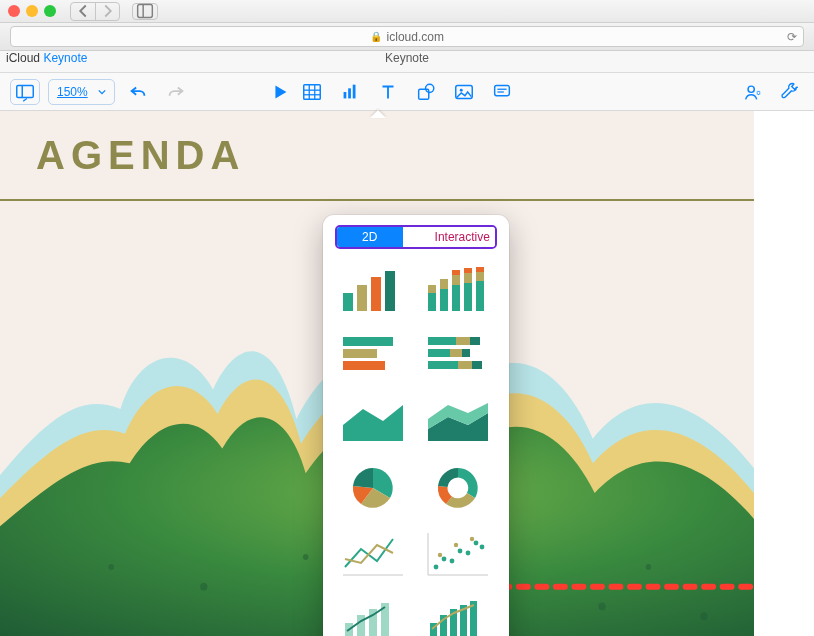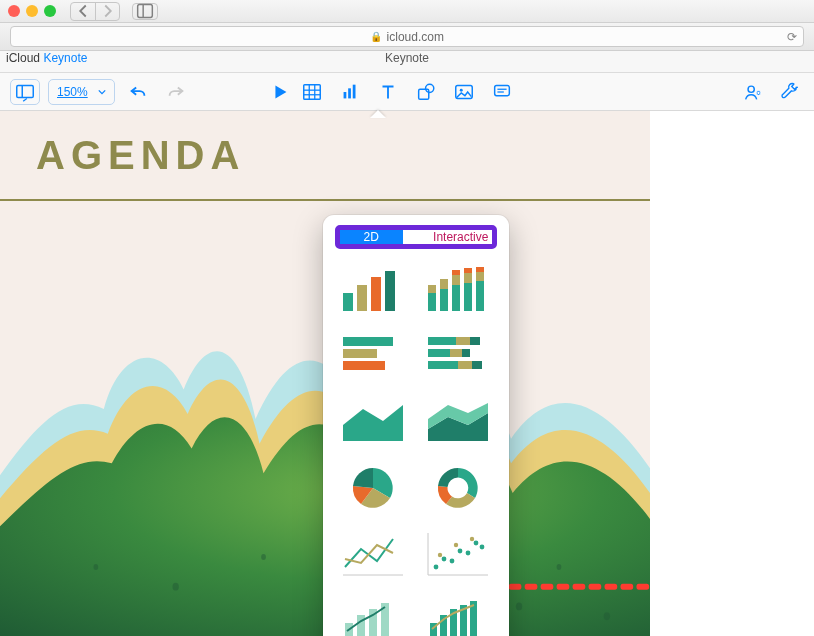--- a/index.html
+++ b/index.html
@@ -59,34 +59,34 @@
   .tb-right{margin-left:auto;display:flex;gap:6px;}
   .play{position:absolute;left:265px;}
   .callout-tip{
     position:absolute; left:50%; margin-left:-37px; bottom:-8px;
     width:0;height:0;border-left:8px solid transparent;border-right:8px solid transparent;border-bottom:8px solid #fff;
     filter: drop-shadow(0 -1px 1px rgba(0,0,0,.15));
     z-index: 30;
   }
 
   
-  .canvas{position:relative;width:650px;height:525px;background:#f6eee9;overflow:hidden;}
+  .canvas{position:relative;width:754px;height:525px;background:#f6eee9;overflow:hidden;}
   .agenda{position:absolute;left:36px;top:22px;letter-spacing:6px;font-weight:700;font-size:40px;color:#8e8a4d;}
   .hr-line{position:absolute;top:88px;left:0;width:814px;height:2px;background:#8e8a4d;}
   .land{position:absolute;left:0;right:0;bottom:0;top:160px;}
   .land svg{width:100%;height:100%;}
 
   
   .popover{
     position:absolute; top:104px; left:323px; width:186px; height:480px;
     background:#fff;border-radius:11px;
     box-shadow:0 10px 30px rgba(0,0,0,.28), 0 0 0 1px rgba(0,0,0,.06);
     padding:10px 10px 14px 10px; z-index:25;
   }
-  .seg{display:flex;height:24px;border:5px solid #6d28d9;border-radius:5px;overflow:hidden;margin:0 2px 14px 2px;gap:27px;}
+  .seg{display:flex;height:24px;border:2px solid #6d28d9;border-radius:5px;overflow:hidden;margin:0 2px 14px 2px;gap:27px;}
   .seg button{flex:1;border:none;font-size:12px;cursor:pointer;background:#fff;color:#be185d;}
   .seg button.active{background:#0a84ff;color:#fff;}
   .chart-grid{display:grid;grid-template-columns:1fr 1fr;gap:12px 12px;padding:0 4px;}
   .chart-cell{width:72px;height:54px;display:flex;align-items:center;justify-content:center;}
   .chart-cell svg{width:100%;height:100%;}
 
   
   .ic{width:22px;height:22px;display:block;}
 </style>
 </head>

